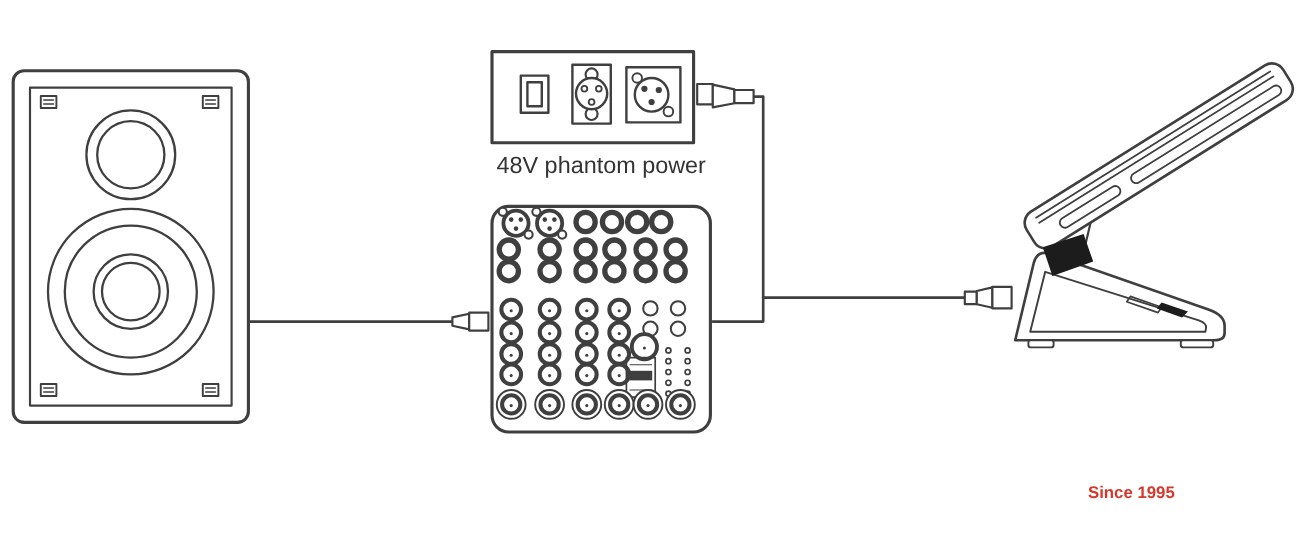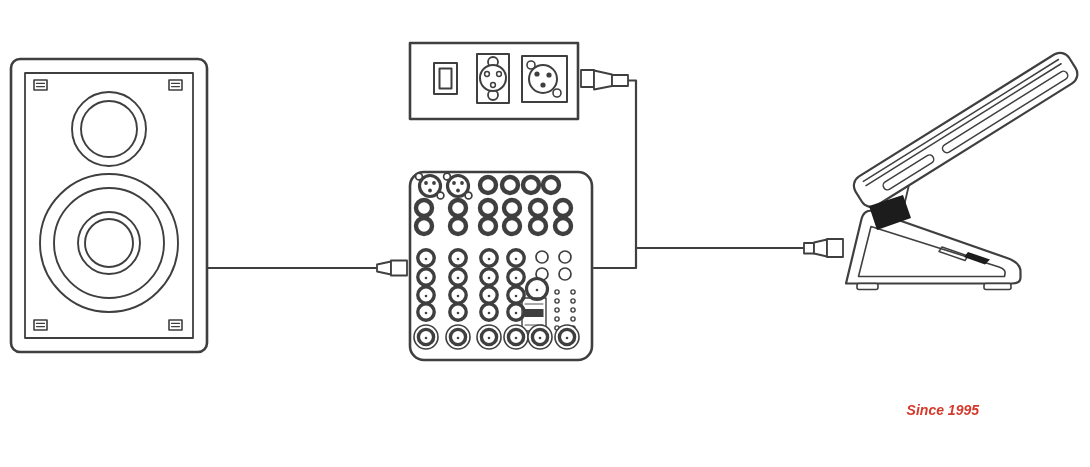--- a/index.html
+++ b/index.html
@@ -8,21 +8,21 @@
   svg{position:absolute;left:0;top:0;}
   .s {stroke:var(--line-ink,#3f3f3f);fill:none;stroke-linecap:round;stroke-linejoin:round;}
   .sf{stroke:var(--line-ink,#3f3f3f);fill:#fff;stroke-linejoin:round;}
   .fd{fill:var(--line-ink,#3f3f3f);stroke:none;}
   .dk{fill:#1c1c1c;stroke:none;}
   .lbl{position:absolute;color:var(--label-ink,#333);font-size:20px;text-align:center;}
   .wm{position:absolute;right:16px;top:400px;text-align:right;white-space:nowrap;line-height:1;}
   .wm .brand{color:var(--brand-red,#d5392b);font-weight:bold;font-size:33px;letter-spacing:-1px;}
   .wm .reg{color:var(--brand-red,#d5392b);font-size:12px;font-weight:bold;vertical-align:16px;letter-spacing:0;}
   .wm .suffix{color:var(--suffix-ink,#3d3d3d);font-family:"DejaVu Serif",serif;font-weight:bold;font-size:29px;}
-  .wm .tagline{color:var(--brand-red,#d5392b);font-style:italic;font-weight:bold;font-size:14px;
+  .wm .tagline{color:var(--brand-red,#d5392b);font-weight:bold;font-size:14px;
                margin-top:3px;padding-right:95px;}
 </style>
 </head>
 <body>
 
 <div class="canvas">
 
 <svg width="1090" height="467" viewBox="0 0 1090 467">
   <defs>
     <g id="ring">
@@ -224,18 +224,19 @@
       <rect x="984" y="283.5" width="27" height="6" rx="2" class="sf" stroke-width="1.6"></rect>
       <g>
         <polygon points="942,247 968,256 965,260.5 939,251.5" class="s" stroke-width="1.4"></polygon>
         <polygon points="968,252 990,259.5 985,264.5 964,257" class="dk"></polygon>
       </g>
     </g>
     <polygon points="869,206 903,195 911,218 877,230" class="dk"></polygon>
   </g>
 </svg>
 
+  <div class="lbl" style="left:387px;top:127px;width:228px;font-size:19.5px;">48V phantom power</div>
 
   <div class="wm">
     <div class="tagline">Since 1995</div>
   </div>
 
 </div>
 
 </body></html>

